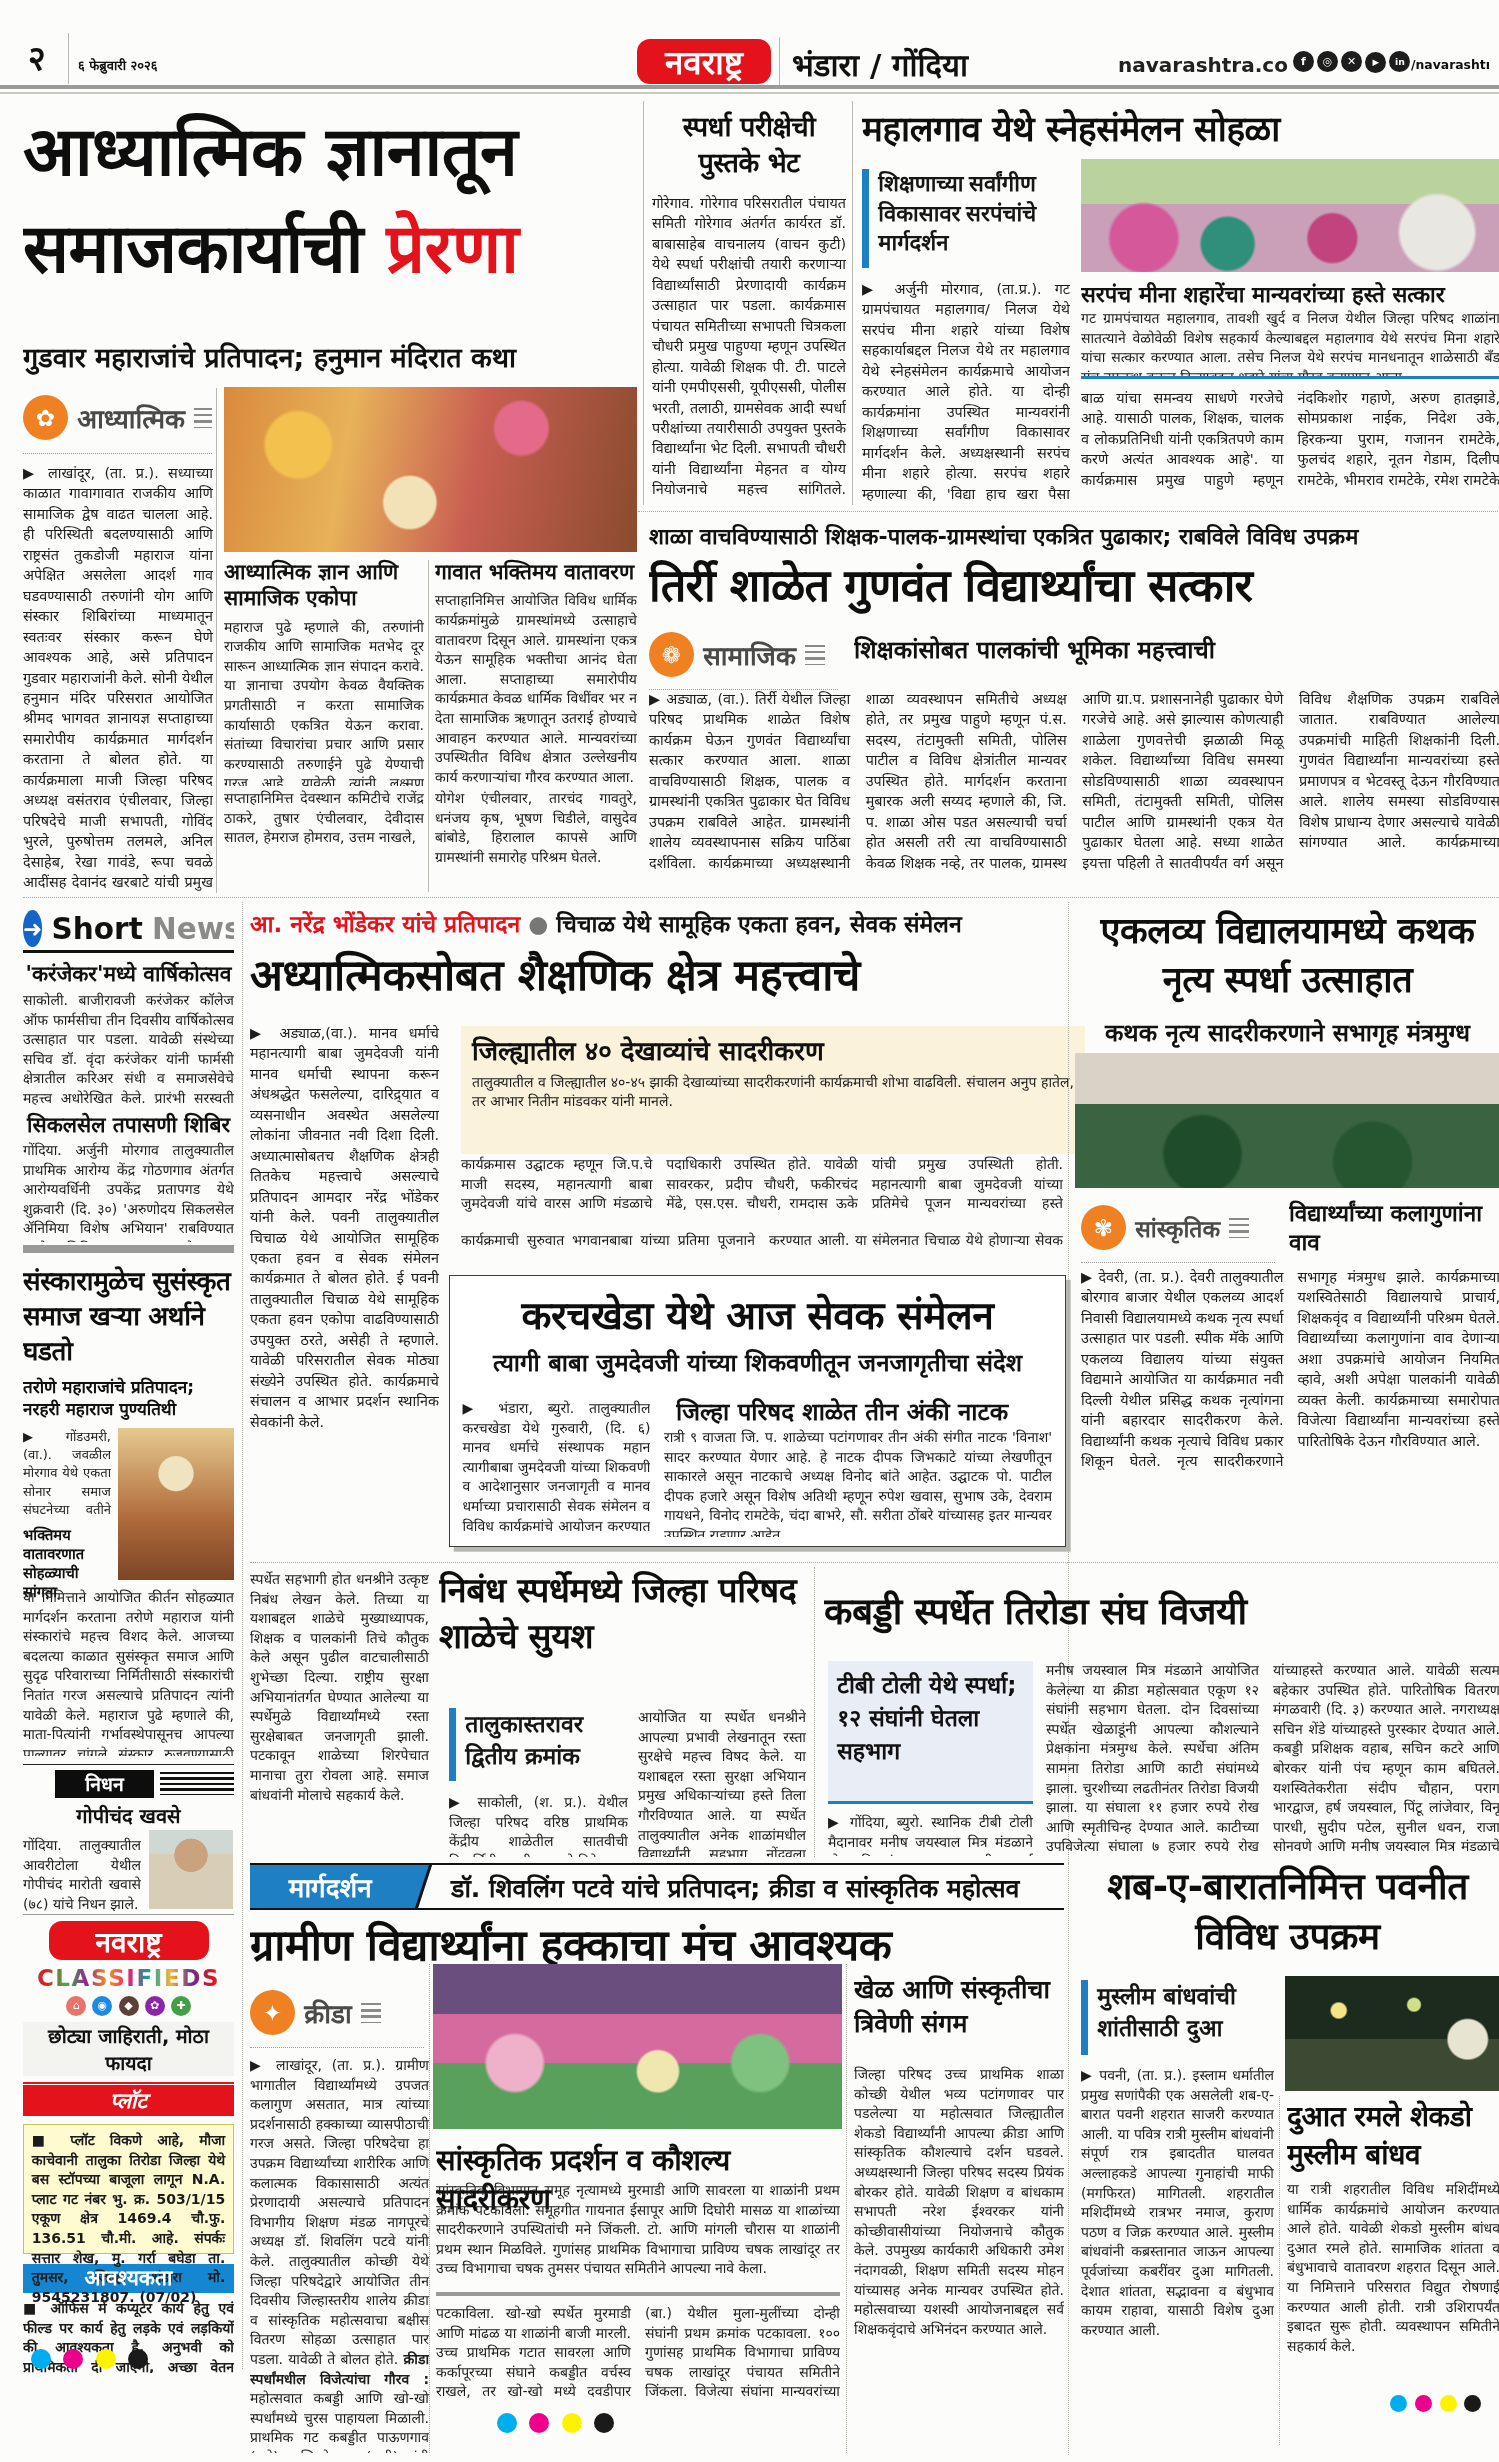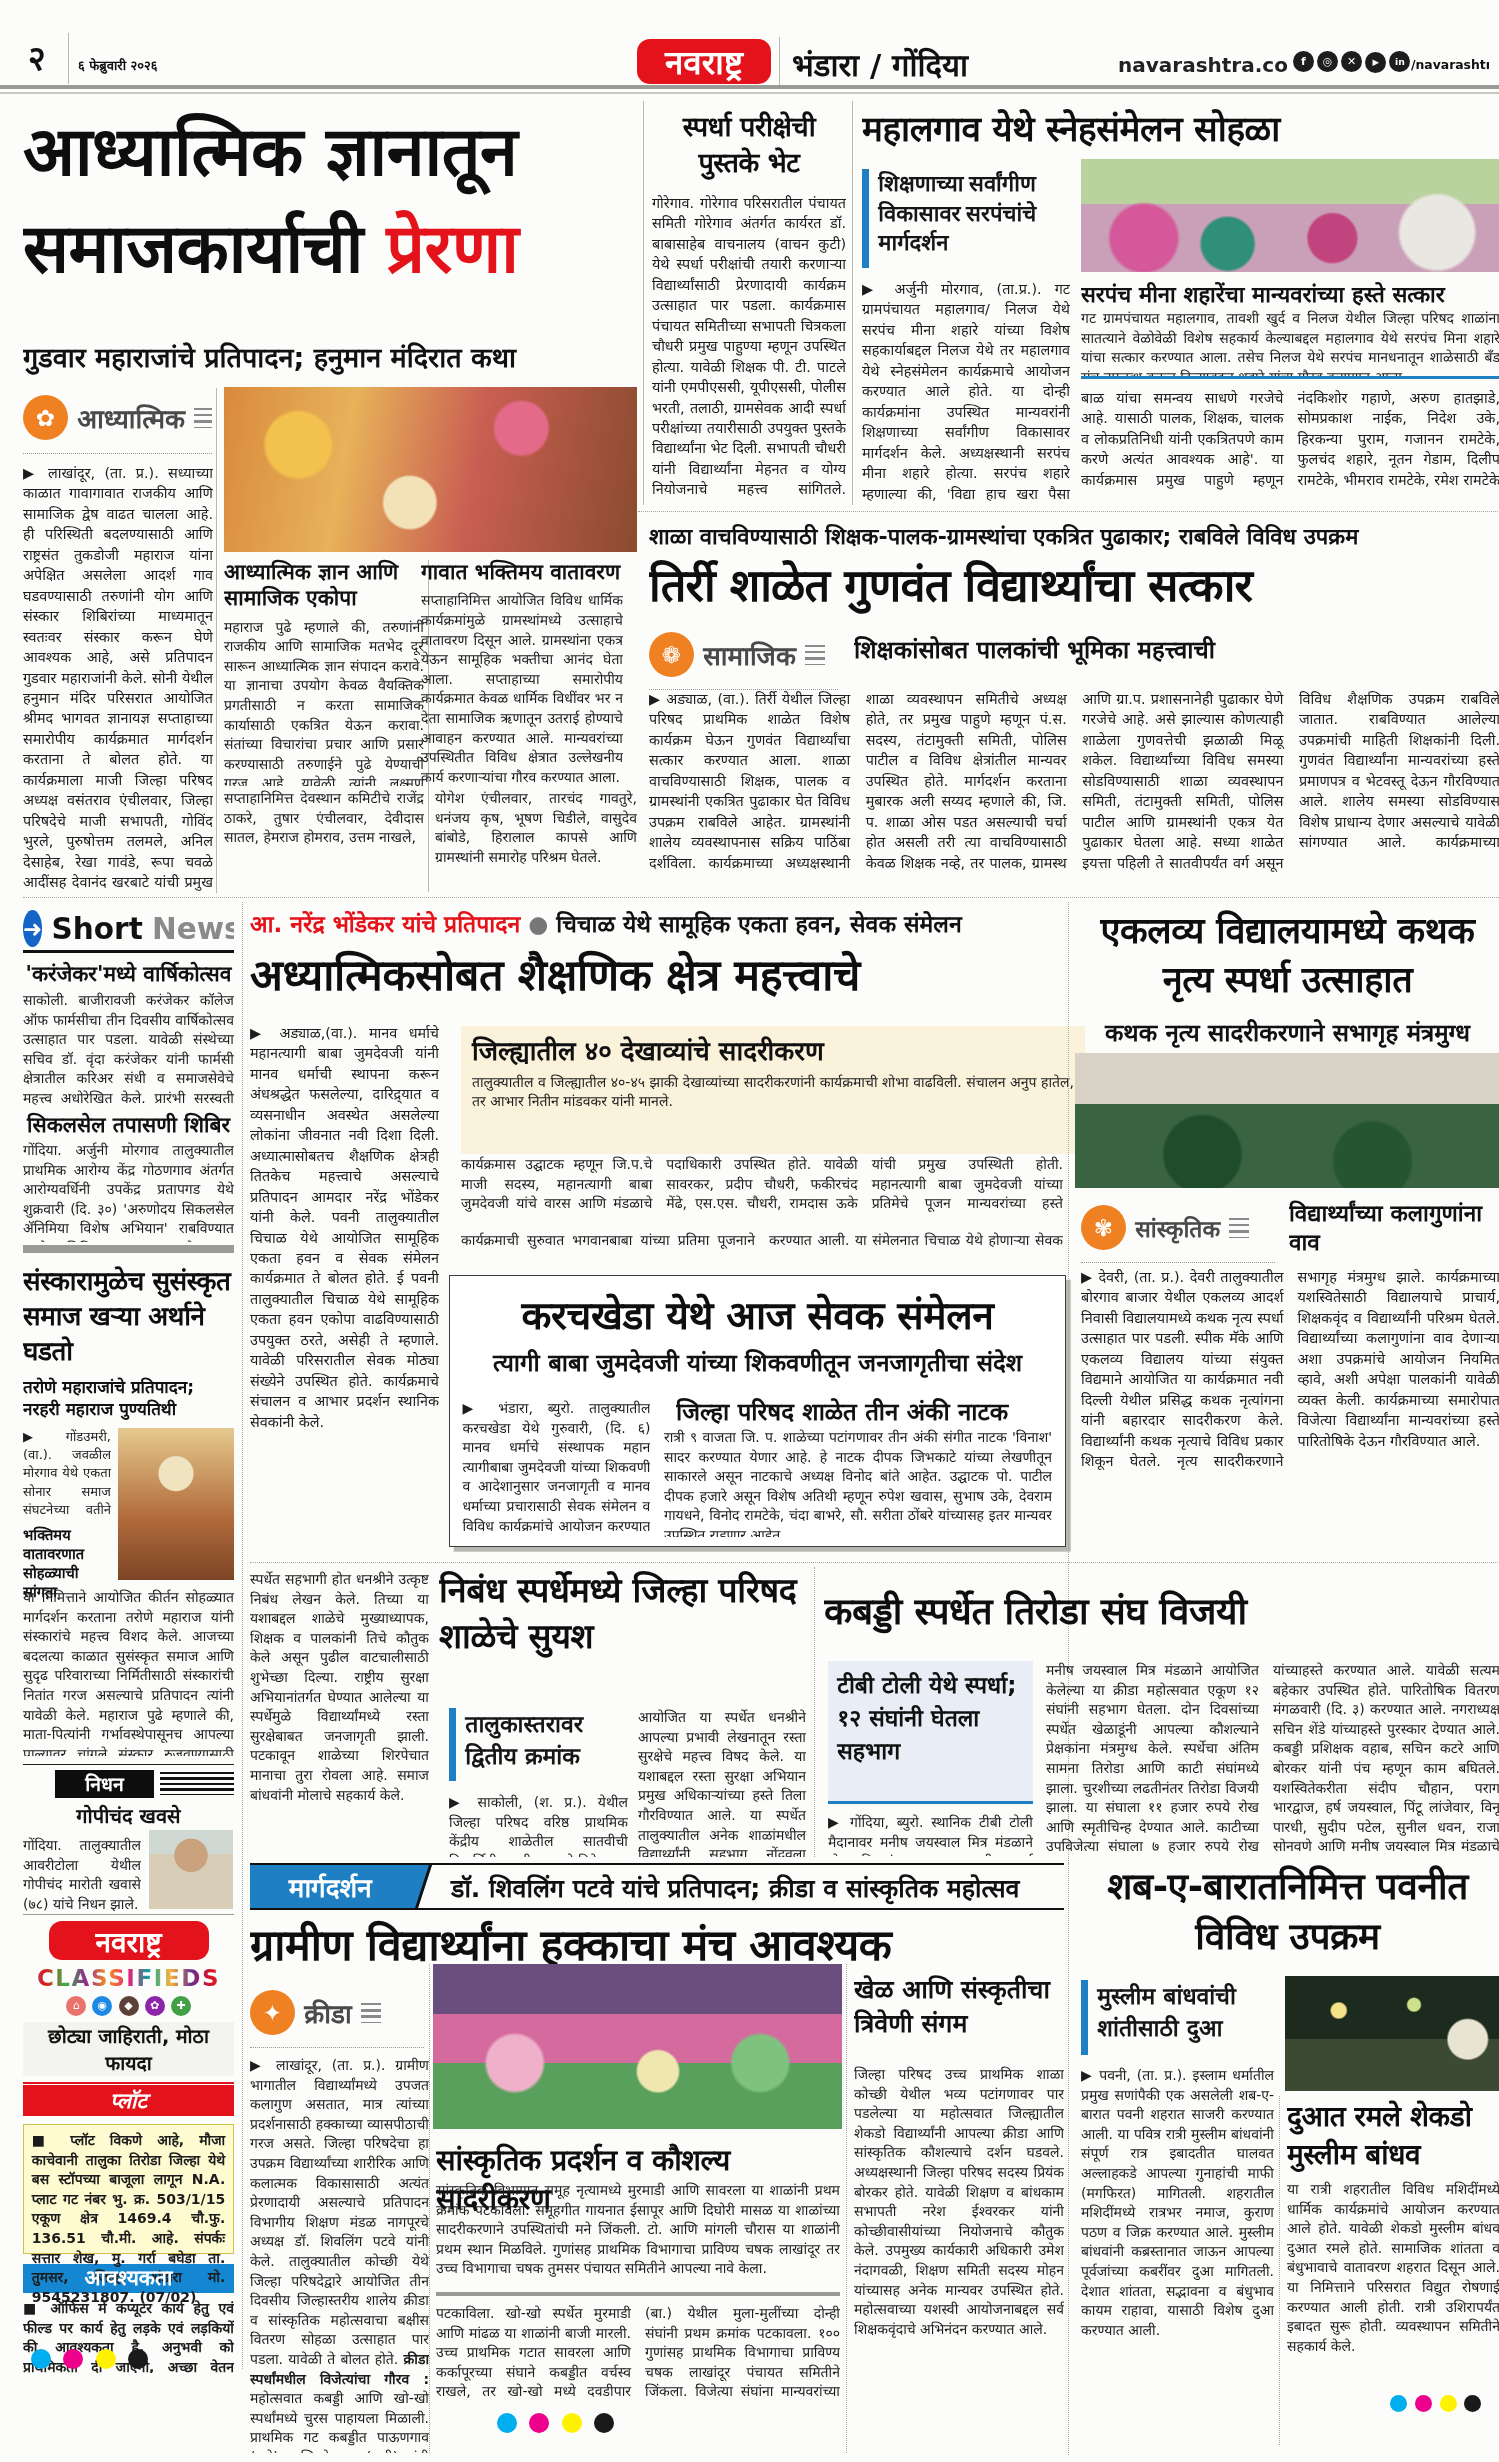--- a/index.html
+++ b/index.html
@@ -94,21 +94,21 @@
   </div>
   <div class="abs photo ph-lead" style="left:224px;top:387px;width:413px;height:165px;"></div>
   <div class="abs txt" style="left:23px;top:463px;width:190px;height:430px;">▶ लाखांदूर, (ता. प्र.). सध्याच्या काळात गावागावात राजकीय आणि सामाजिक द्वेष वाढत चालला आहे. ही परिस्थिती बदलण्यासाठी आणि राष्ट्रसंत तुकडोजी महाराज यांना अपेक्षित असलेला आदर्श गाव घडवण्यासाठी तरुणांनी योग आणि संस्कार शिबिरांच्या माध्यमातून स्वतःवर संस्कार करून घेणे आवश्यक आहे, असे प्रतिपादन गुडवार महाराजांनी केले. सोनी येथील हनुमान मंदिर परिसरात आयोजित श्रीमद भागवत ज्ञानायज्ञ सप्ताहाच्या समारोपीय कार्यक्रमात मार्गदर्शन करताना ते बोलत होते. या कार्यक्रमाला माजी जिल्हा परिषद अध्यक्ष वसंतराव एंचीलवार, जिल्हा परिषदेचे माजी सभापती, गोविंद भुरले, पुरुषोत्तम तलमले, अनिल देसाहेब, रेखा गावंडे, रूपा चवळे आदींसह देवानंद खरबाटे यांची प्रमुख उपस्थिती होती. यावेळी मुख्याध्यापक, रमेश टेंभरे, माधवी मानके, नारायण माकडे, प्रणय अलोने व इतर मान्यवरांचा सत्कार करण्यात आला. संचालन गणेश दरवारे यांनी केले.</div>
   <div class="abs vline" style="left:216px;top:388px;height:505px;width:0.8px;"></div>
 
   <div class="abs" style="left:224px;top:559px;width:200px;height:227px;">
     <div class="b" style="font-size:21px;line-height:1.25;margin-bottom:6.2px;">आध्यात्मिक ज्ञान आणि सामाजिक एकोपा</div>
     <div class="txt-sm">महाराज पुढे म्हणाले की, तरुणांनी राजकीय आणि सामाजिक मतभेद दूर सारून आध्यात्मिक ज्ञान संपादन करावे. या ज्ञानाचा उपयोग केवळ वैयक्तिक प्रगतीसाठी न करता सामाजिक कार्यासाठी एकत्रित येऊन करावा. संतांच्या विचारांचा प्रचार आणि प्रसार करण्यासाठी तरुणाईने पुढे येण्याची गरज आहे. यावेळी त्यांनी लक्ष्मण गुडवार महाराज शेडगाव वर्धा यांचे आभार मानले.</div>
   </div>
   <div class="abs vline" style="left:428px;top:560px;height:332px;width:0.8px;"></div>
-  <div class="abs" style="left:421px;top:559px;width:202px;height:227px;">
+  <div class="abs" style="left:435px;top:559px;width:202px;height:227px;">
     <div class="b" style="font-size:21px;line-height:1.25;margin-bottom:6.2px;">गावात भक्तिमय वातावरण</div>
     <div class="txt-sm">सप्ताहानिमित्त आयोजित विविध धार्मिक कार्यक्रमांमुळे ग्रामस्थांमध्ये उत्साहाचे वातावरण दिसून आले. ग्रामस्थांना एकत्र येऊन सामूहिक भक्तीचा आनंद घेता आला. सप्ताहाच्या समारोपीय कार्यक्रमात केवळ धार्मिक विधींवर भर न देता सामाजिक ऋणातून उतराई होण्याचे आवाहन करण्यात आले. मान्यवरांच्या उपस्थितीत विविध क्षेत्रात उल्लेखनीय कार्य करणाऱ्यांचा गौरव करण्यात आला.</div>
   </div>
   <div class="abs txt-sm" style="left:224px;top:789px;width:200px;height:102px;">सप्ताहानिमित्त देवस्थान कमिटीचे राजेंद्र ठाकरे, तुषार एंचीलवार, देवीदास सातल, हेमराज होमराव, उत्तम नाखले,</div>
   <div class="abs txt-sm" style="left:435px;top:789px;width:202px;height:102px;">योगेश एंचीलवार, तारचंद गावतुरे, धनंजय कृष, भूषण चिडीले, वासुदेव बांबोडे, हिरालाल कापसे आणि ग्रामस्थांनी समारोह परिश्रम घेतले.</div>
 
   <div class="abs vline" style="left:643px;top:101px;height:404px;width:0.8px;"></div>
 
   <div class="abs hl center" style="left:652px;top:109px;width:194px;font-size:27px;line-height:1.35;">स्पर्धा परीक्षेची पुस्तके भेट</div>
   <div class="abs txt" style="left:652px;top:193px;width:194px;height:309px;">गोरेगाव. गोरेगाव परिसरातील पंचायत समिती गोरेगाव अंतर्गत कार्यरत डॉ. बाबासाहेब वाचनालय (वाचन कुटी) येथे स्पर्धा परीक्षांची तयारी करणाऱ्या विद्यार्थ्यांसाठी प्रेरणादायी कार्यक्रम उत्साहात पार पडला. कार्यक्रमास पंचायत समितीच्या सभापती चित्रकला चौधरी प्रमुख पाहुण्या म्हणून उपस्थित होत्या. यावेळी शिक्षक पी. टी. पाटले यांनी एमपीएससी, यूपीएससी, पोलीस भरती, तलाठी, ग्रामसेवक आदी स्पर्धा परीक्षांच्या तयारीसाठी उपयुक्त पुस्तके विद्यार्थ्यांना भेट दिली. सभापती चौधरी यांनी विद्यार्थ्यांना मेहनत व योग्य नियोजनाचे महत्त्व सांगितले. विद्यार्थ्यांनी पी. टी. पाटले यांचे स्वागत करून आभार मानले.</div>

